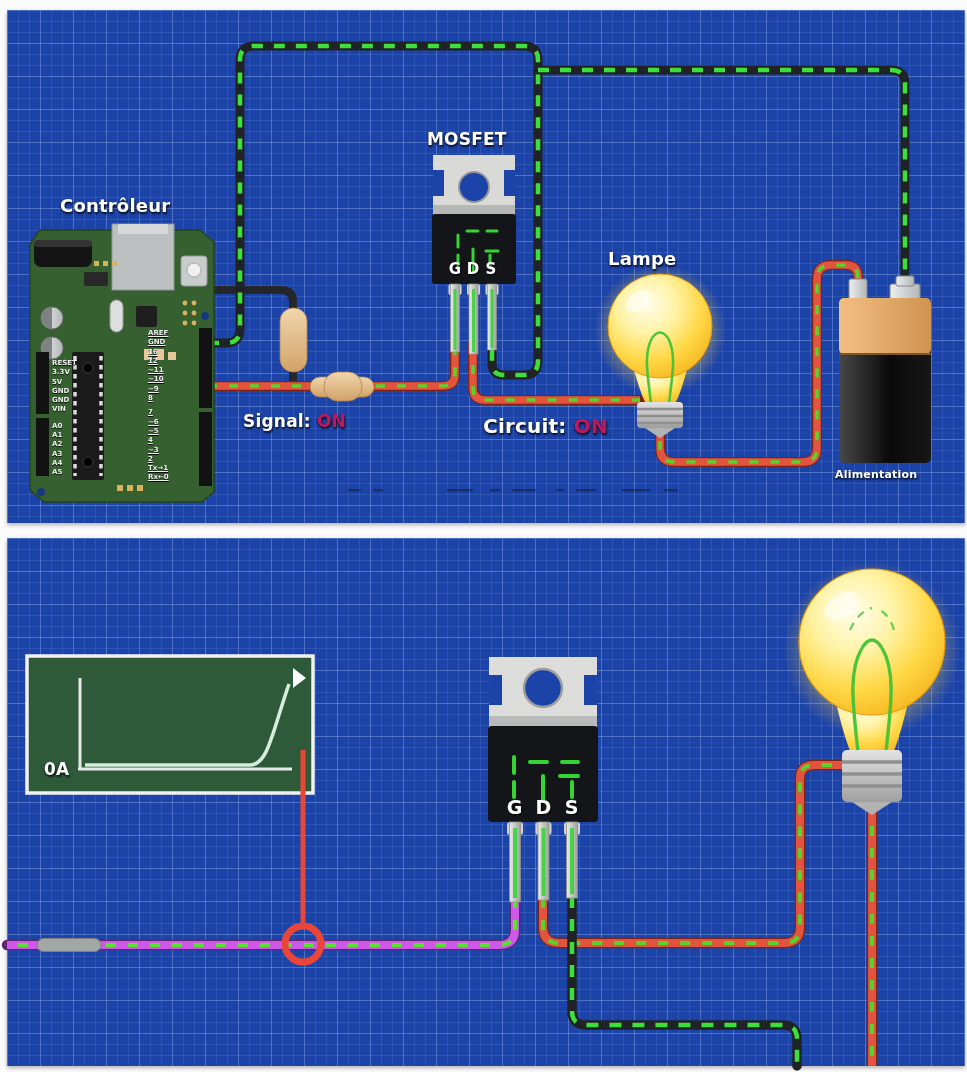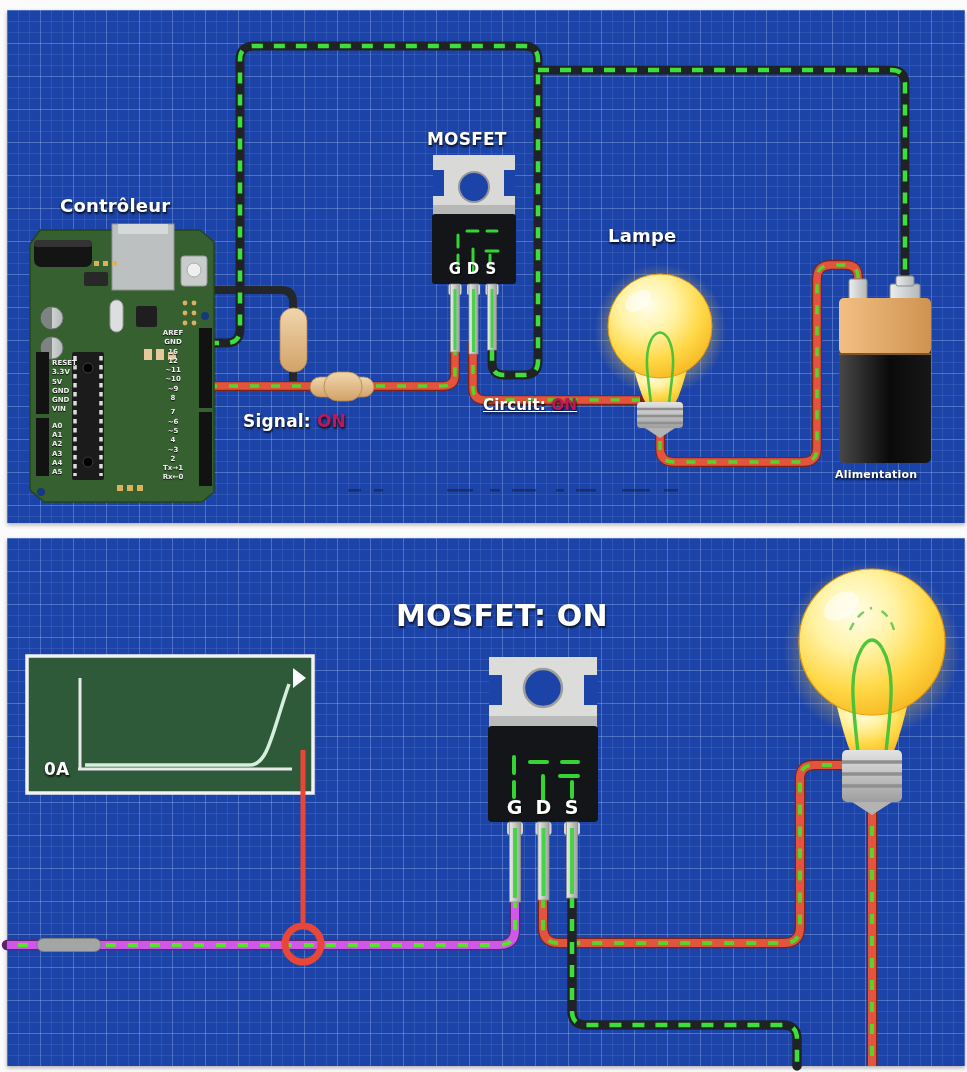--- a/index.html
+++ b/index.html
@@ -21,21 +21,21 @@
        text-shadow:1px 2px 2px rgba(0,0,0,.7), -1px 1px 2px rgba(0,0,0,.35);
        letter-spacing:.2px;white-space:nowrap;}
   .center{text-align:left;}
   .on{color:#be185d;text-align:center;}
   .gds{position:absolute;color:#fff;font-weight:bold;text-align:center;
        text-shadow:1px 1px 1px rgba(0,0,0,.8);}
   .pincol{position:absolute;color:#f0f0f0;font-weight:bold;font-size:7px;
           line-height:9.3px;text-shadow:0 1px 1px rgba(0,0,0,.85);}
   .pincol div{height:9.3px;}
   #pins-left div:nth-child(7){margin-top:7px;}
-  #pins-right{text-align:center;}
+  #pins-right{text-align:left;text-decoration:underline;}
   #pins-right div:nth-child(9){margin-top:5px;}
 </style>
 </head>
 <body>
 
 <div class="stage">
 
   <div class="panel" id="panel-top"></div>
   <div class="panel" id="panel-bottom"></div>
 
@@ -302,33 +302,32 @@
       <polygon points="293,668 293,688 306,678" fill="#ffffff"></polygon>
     </g>
     <g>
       <line x1="303" y1="750" x2="303" y2="924" stroke="#e84638" stroke-width="5"></line>
       <circle cx="303" cy="944" r="18" fill="none" stroke="#e84638" stroke-width="7"></circle>
     </g>
   </svg>
 
   <div class="lbl center" style="left:60px;top:195px;width:115px;font-size:18px;">Contrôleur</div>
   <div class="lbl center" style="left:427px;top:129px;width:95px;font-size:17px;">MOSFET</div>
-  <div class="lbl center" style="left:608px;top:225px;width:100px;font-size:18px;">Lampe</div>
+  <div class="lbl center" style="left:608px;top:248px;width:100px;font-size:18px;">Lampe</div>
   <div class="lbl center" style="left:835px;top:468px;width:120px;font-size:11px;">Alimentation</div>
 
   <div class="lbl" style="left:243px;top:411px;font-size:17px;">
     <span>Signal:</span>
     <span class="on">ON</span>
   </div>
-  <div class="lbl" style="left:483px;top:396px;font-size:15px;text-decoration:underline;">
+  <div class="lbl" style="left:483px;top:414px;font-size:20px;">
     <span>Circuit:</span>
     <span class="on">ON</span>
   </div>
 
-  <div class="lbl center" style="left:396px;top:598px;width:300px;font-size:30px;">MOSFET: ON</div>
   <div class="lbl" style="left:44px;top:751px;font-size:17px;margin-top:8px;">0A</div>
 
   <span class="gds" style="left:447px;top:260px;width:16px;font-size:15px;">G</span>
   <span class="gds" style="left:465px;top:260px;width:16px;font-size:15px;">D</span>
   <span class="gds" style="left:483px;top:260px;width:16px;font-size:15px;">S</span>
 
   <span class="gds" style="left:505px;top:796px;width:19px;font-size:19px;">G</span>
   <span class="gds" style="left:534px;top:796px;width:19px;font-size:19px;">D</span>
   <span class="gds" style="left:562px;top:796px;width:19px;font-size:19px;">S</span>
 

